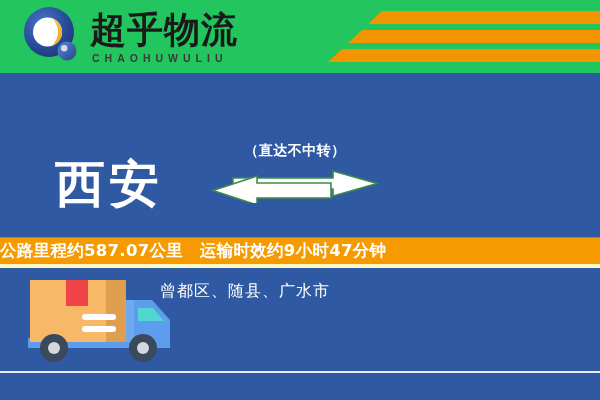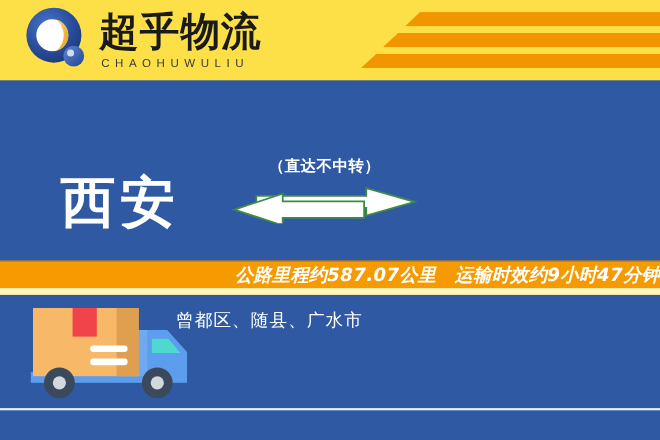--- a/index.html
+++ b/index.html
@@ -10,41 +10,41 @@
     background:#2f5aa3;
   }
   .banner{
     position:relative;width:600px;height:400px;overflow:hidden;
     background:#2f5aa3;
   }
 
   
   .header{
     position:absolute;left:0;top:0;width:600px;height:73px;
-    background:#fde047;overflow:hidden;
+    background:#22c55e;overflow:hidden;
   }
   .logo-group{
     position:absolute;left:22px;top:6px;
     display:flex;align-items:center;
   }
   .logo-mark{
     position:relative;width:62px;height:62px;flex:0 0 auto;
   }
   .logo-mark svg{display:block;}
   .logo-text{
     margin-left:6px;display:flex;flex-direction:column;justify-content:center;
   }
   .brand-cn{
     font-family:"DejaVu Sans","Liberation Sans",sans-serif;
     font-weight:bold;font-size:36px;line-height:38px;color:#1a1a1a;
     letter-spacing:1px;white-space:nowrap;
   }
   .brand-en{
     font-family:"Liberation Sans",sans-serif;
-    font-size:10.5px;font-weight:normal;color:#3a3a3a;
+    font-size:10.5px;font-weight:bold;color:#3a3a3a;
     letter-spacing:5.0px;white-space:nowrap;margin-top:3px;margin-left:2px;
   }
 
   
   .stripes{
     position:absolute;right:0;top:8px;width:300px;height:60px;
   }
   .stripe{
     position:absolute;right:0;height:13px;background:#f29500;
   }
@@ -80,23 +80,23 @@
   .mid-bot{
     color:#ffffff;font-size:14.5px;font-weight:bold;line-height:18px;
     font-family:"DejaVu Sans","Liberation Sans",sans-serif;
     letter-spacing:0.5px;white-space:nowrap;margin-top:12px;
   }
 
   
   .infobar{
     position:absolute;left:0;top:237px;width:600px;height:31px;
     background:#f59a00;
-    border-top:1px solid #c98000;border-bottom:6px solid #fef9c3;
+    border-top:1px solid #c98000;border-bottom:4px solid #fef9c3;
     box-sizing:border-box;
-    display:flex;align-items:center;justify-content:flex-end;font-style:italic;
+    display:flex;align-items:center;justify-content:flex-start;
   }
   .infobar-text{
     color:#ffffff;font-weight:bold;font-size:16.5px;
     font-family:"DejaVu Sans","Liberation Sans",sans-serif;
     letter-spacing:0.3px;white-space:nowrap;
   }
 
   
   .districts{
     position:absolute;left:160px;top:281px;

